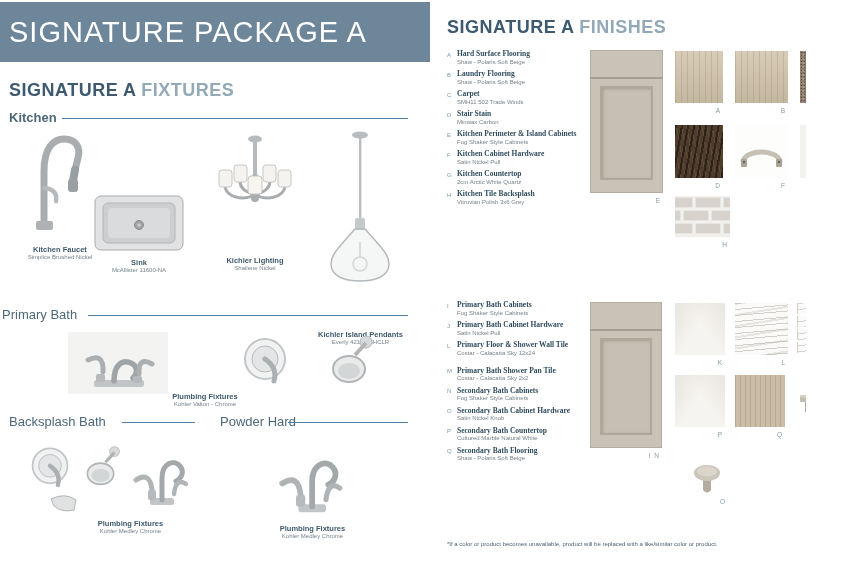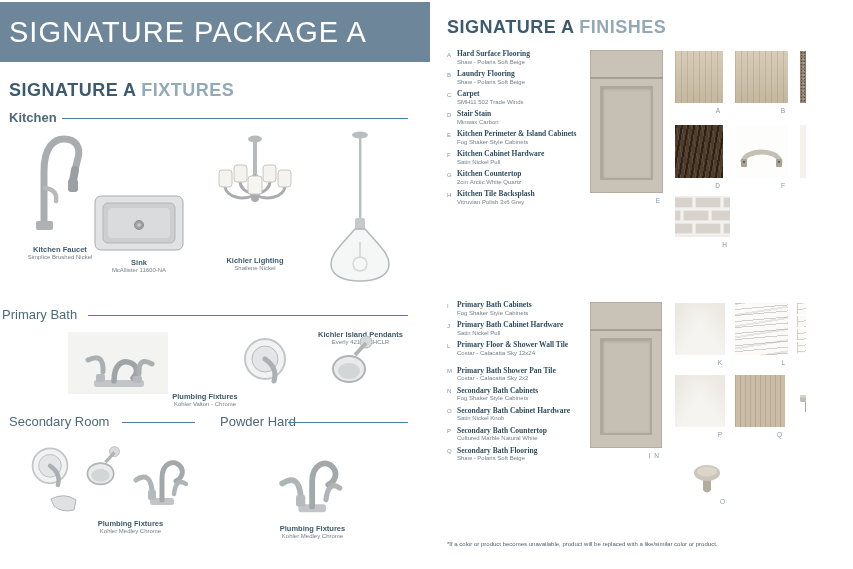--- a/index.html
+++ b/index.html
@@ -162,21 +162,21 @@
     <circle cx="42" cy="8" r="6" fill="#d8dadb" stroke="#b1b4b6"></circle>
     <path d="M42 9 L31 21" stroke="#b1b4b6" stroke-width="4"></path>
     <ellipse cx="25" cy="35" rx="16" ry="13" fill="#e9ebeb" stroke="#b1b4b6" stroke-width="2"></ellipse>
     <ellipse cx="25" cy="37" rx="11" ry="8" fill="#d3d6d7"></ellipse>
   </svg>
   <div class="abs cap" style="left:155px;top:392px;width:100px;">
     <span class="t">Plumbing Fixtures</span>
     <span class="m">Kohler Valton - Chrome</span>
   </div>
 
-  <div class="abs sec-label" style="left:9px;top:414px;">Secondary Room</div>
+  <div class="abs sec-label" style="left:9px;top:414px;">Backsplash Bath</div>
   <div class="abs sec-line" style="left:122px;top:422px;width:73px;"></div>
   <div class="abs sec-label" style="left:220px;top:414px;">Powder Hard</div>
   <div class="abs sec-line" style="left:288px;top:422px;width:120px;"></div>
 
   <svg class="abs" style="left:28px;top:444px;" width="44" height="48" viewBox="0 0 50 55">
     <circle cx="25" cy="25" r="20" fill="#f1f2f2" stroke="#c3c6c8" stroke-width="2"></circle>
     <circle cx="25" cy="25" r="13" fill="#e3e5e6" stroke="#b9bcbe"></circle>
     <path d="M25 25 q13 9 9 22" stroke="#aab0b3" stroke-width="5" fill="none" stroke-linecap="round"></path>
   </svg>
   <svg class="abs" style="left:80px;top:444px;" width="46" height="48" viewBox="0 0 56 56">

